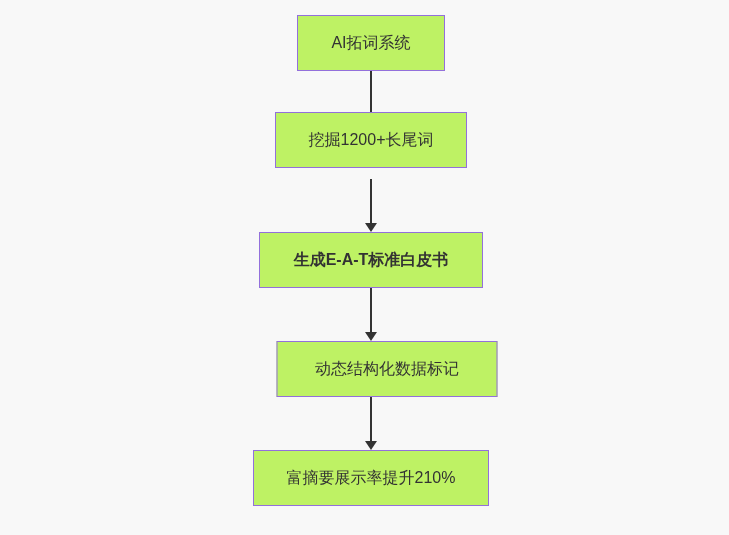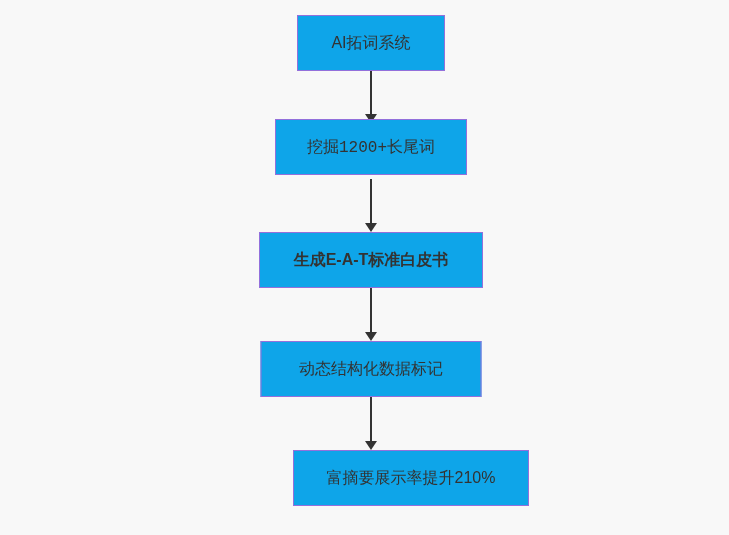--- a/index.html
+++ b/index.html
@@ -17,36 +17,36 @@
   .canvas {
     position: absolute;
     left: 0; top: 0;
     width: 729px; height: 535px;
   }
   .flow-node {
     position: absolute;
     left: 371px;
     transform: translateX(-50%);
     height: 54px;
-    background: #0ea5e9;
+    background: #bef264;
     border: 1px solid #9370DB;
     color: #333333;
     font-size: 16px;
     display: flex;
     align-items: center;
     justify-content: center;
     text-align: center;
     white-space: nowrap;
     box-sizing: content-box;
   }
   .n1 { top: 15px;  width: 146px; }
-  .n2 { top: 119px; width: 190px; font-family: Liberation Mono, monospace; }
+  .n2 { top: 112px; width: 190px; }
   .n3 { top: 232px; width: 222px; font-weight: bold; }
-  .n4 { top: 341px; width: 219px; }
-  .n5 { top: 450px; width: 234px; margin-left: 40px; }
+  .n4 { top: 341px; width: 219px; margin-left: 16px; }
+  .n5 { top: 450px; width: 234px; }
 
   .flow-arrow {
     position: absolute;
     left: 371px;
     transform: translateX(-50%);
     width: 14px;
   }
   .a1 { top: 71px;  height: 52px; }
   .a2 { top: 288px; height: 53px; }
   .a3 { top: 179px; height: 53px; }

